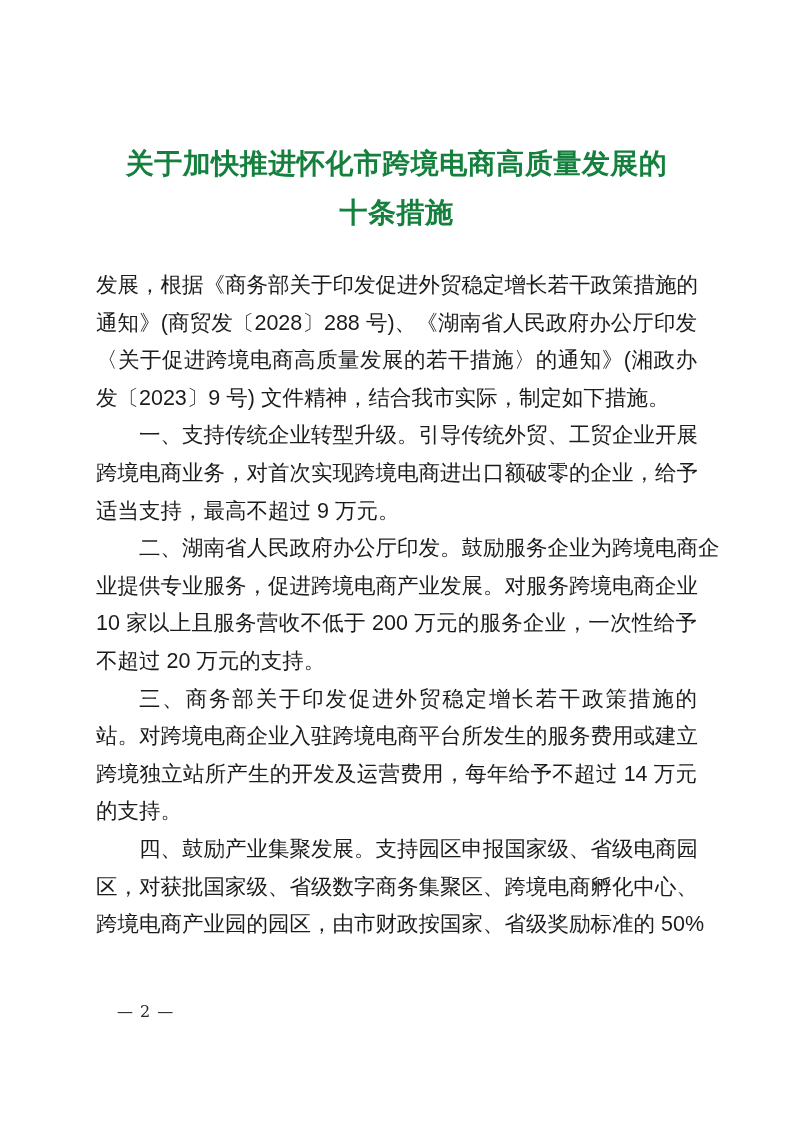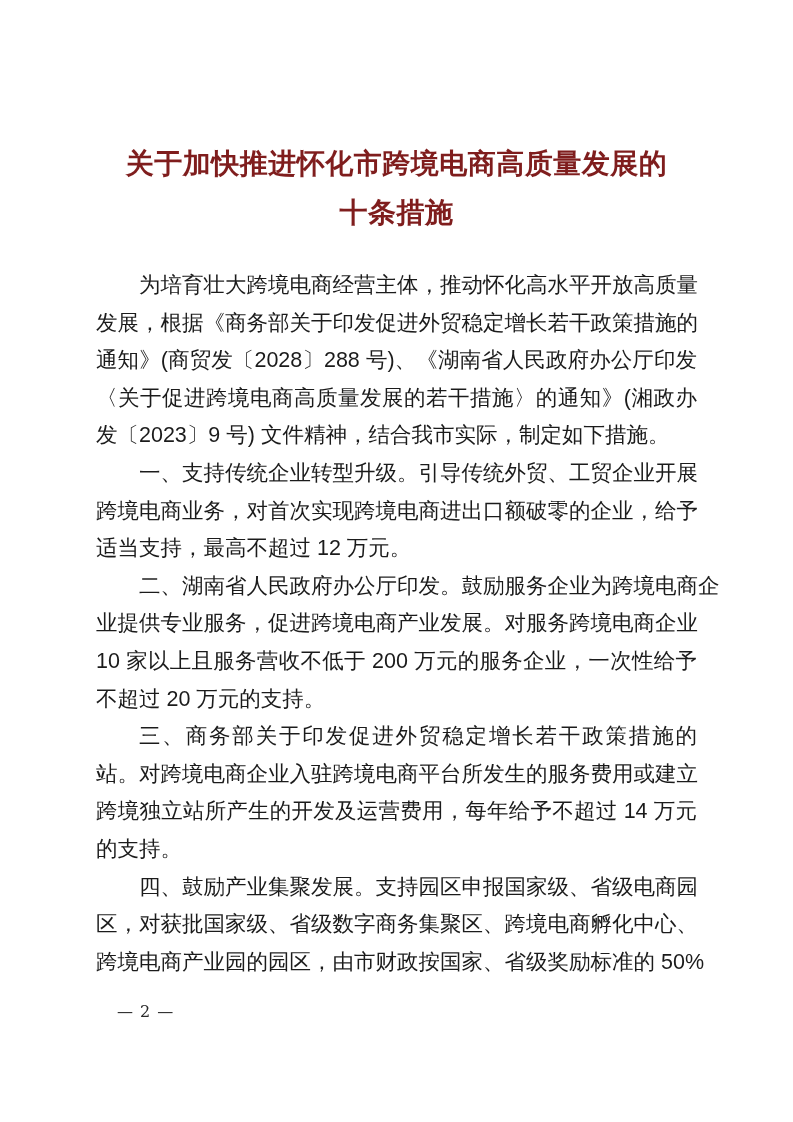--- a/index.html
+++ b/index.html
@@ -19,21 +19,21 @@
   .doc-title {
     position: absolute;
     top: 139px;
     left: 96px;
     width: 601px;
     margin: 0;
     font-size: 28px;
     font-weight: 600;
     line-height: 49px;
     text-align: center;
-    color: #7f1d1d;
+    color: #15803d;
     letter-spacing: 0.5px;
   }
   .doc-body {
     position: absolute;
     top: 267px;
     left: 96px;
     width: 601px;
     font-size: 21.5px;
     line-height: 37.6px;
     color: #1b1b1b;
@@ -72,32 +72,31 @@
 
   <h1 class="doc-title">
     <div>关于加快推进怀化市跨境电商高质量发展的</div>
     <div>十条措施</div>
   </h1>
 
   <div class="doc-body">
 
     <p>
       </p>
-      <div class="line fill first">为培育壮大跨境电商经营主体，推动怀化高水平开放高质量</div>
       <div class="line fill">发展，根据《商务部关于印发促进外贸稳定增长若干政策措施的</div>
       <div class="line fill">通知》(商贸发〔2028〕288 号)、《湖南省人民政府办公厅印发</div>
       <div class="line fill">〈关于促进跨境电商高质量发展的若干措施〉的通知》(湘政办</div>
       <div class="line end">发〔2023〕9 号) 文件精神，结合我市实际，制定如下措施。</div>
     <p></p>
 
     <p>
       </p>
       <div class="line fill first">一、支持传统企业转型升级。引导传统外贸、工贸企业开展</div>
       <div class="line fill">跨境电商业务，对首次实现跨境电商进出口额破零的企业，给予</div>
-      <div class="line end">适当支持，最高不超过 12 万元。</div>
+      <div class="line end">适当支持，最高不超过 9 万元。</div>
     <p></p>
 
     <p>
       </p>
       <div class="line fill first">二、湖南省人民政府办公厅印发。鼓励服务企业为跨境电商企</div>
       <div class="line fill">业提供专业服务，促进跨境电商产业发展。对服务跨境电商企业</div>
       <div class="line fill">10 家以上且服务营收不低于 200 万元的服务企业，一次性给予</div>
       <div class="line end">不超过 20 万元的支持。</div>
     <p></p>
 

